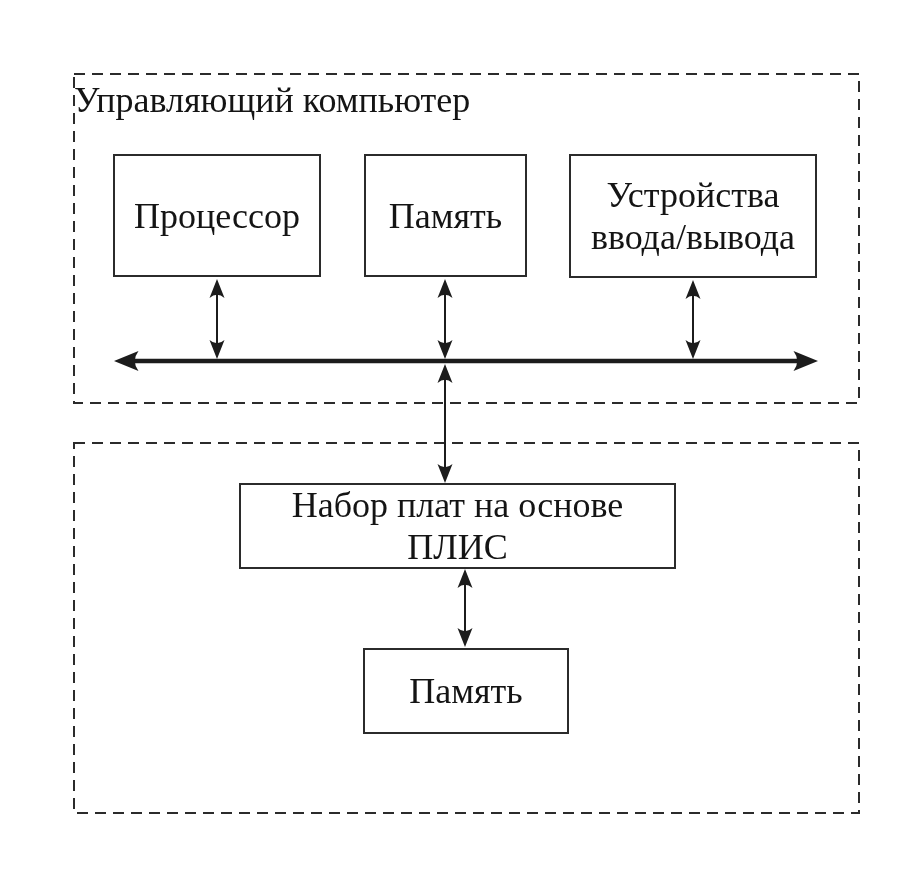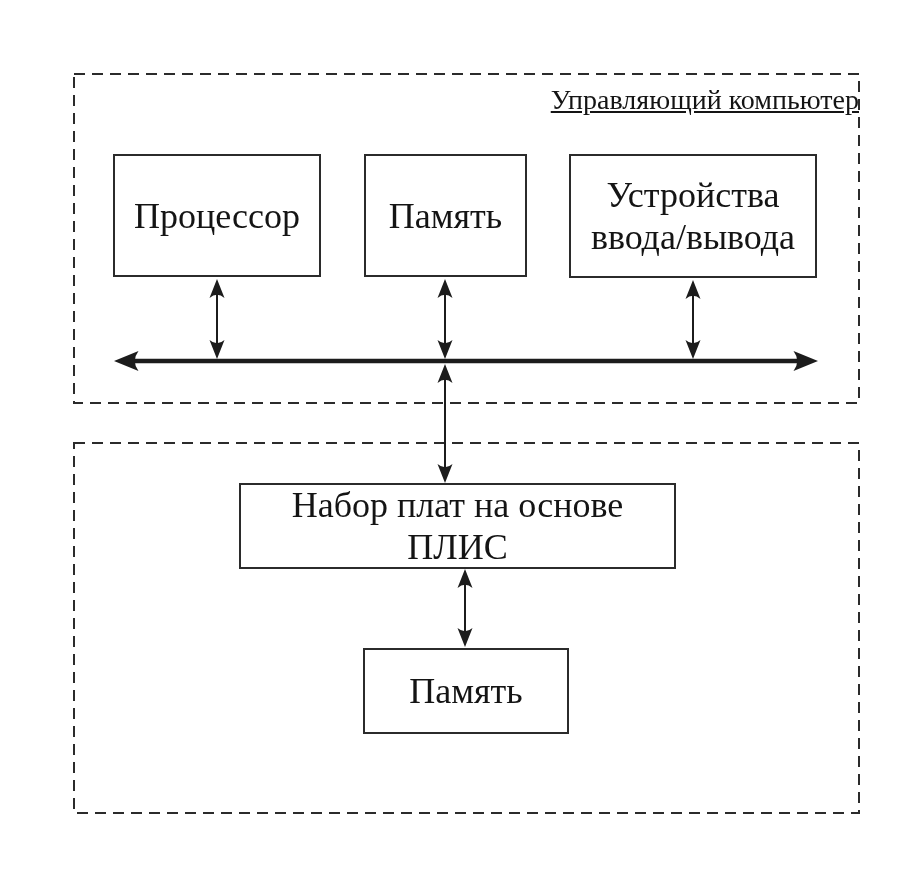--- a/index.html
+++ b/index.html
@@ -32,25 +32,24 @@
     align-items: center;
     justify-content: center;
     text-align: center;
     font-size: 36px;
     line-height: 42px;
     white-space: pre-line;
   }
   .grouplabel {
     position: absolute;
     box-sizing: border-box;
-    text-align: right;
-    font-size: 28px;
+    text-align: left;
+    font-size: 36px;
     line-height: 44px;
     white-space: nowrap;
-    text-decoration: underline;
   }
   .box-processor   { left: 113px; top: 154px; width: 208px; height: 123px; }
   .box-memory-top  { left: 364px; top: 154px; width: 163px; height: 123px; }
   .box-io          { left: 569px; top: 154px; width: 248px; height: 124px; }
   .box-fpga        { left: 239px; top: 483px; width: 437px; height: 86px; }
   .box-memory-bot  { left: 363px; top: 648px; width: 206px; height: 86px; }
   .label-top       { left: 74px;  top: 78px;  width: 785px; height: 44px; }
   .label-bottom    { left: 74px;  top: 762px; width: 785px; height: 44px; }
 </style>
 </head>

